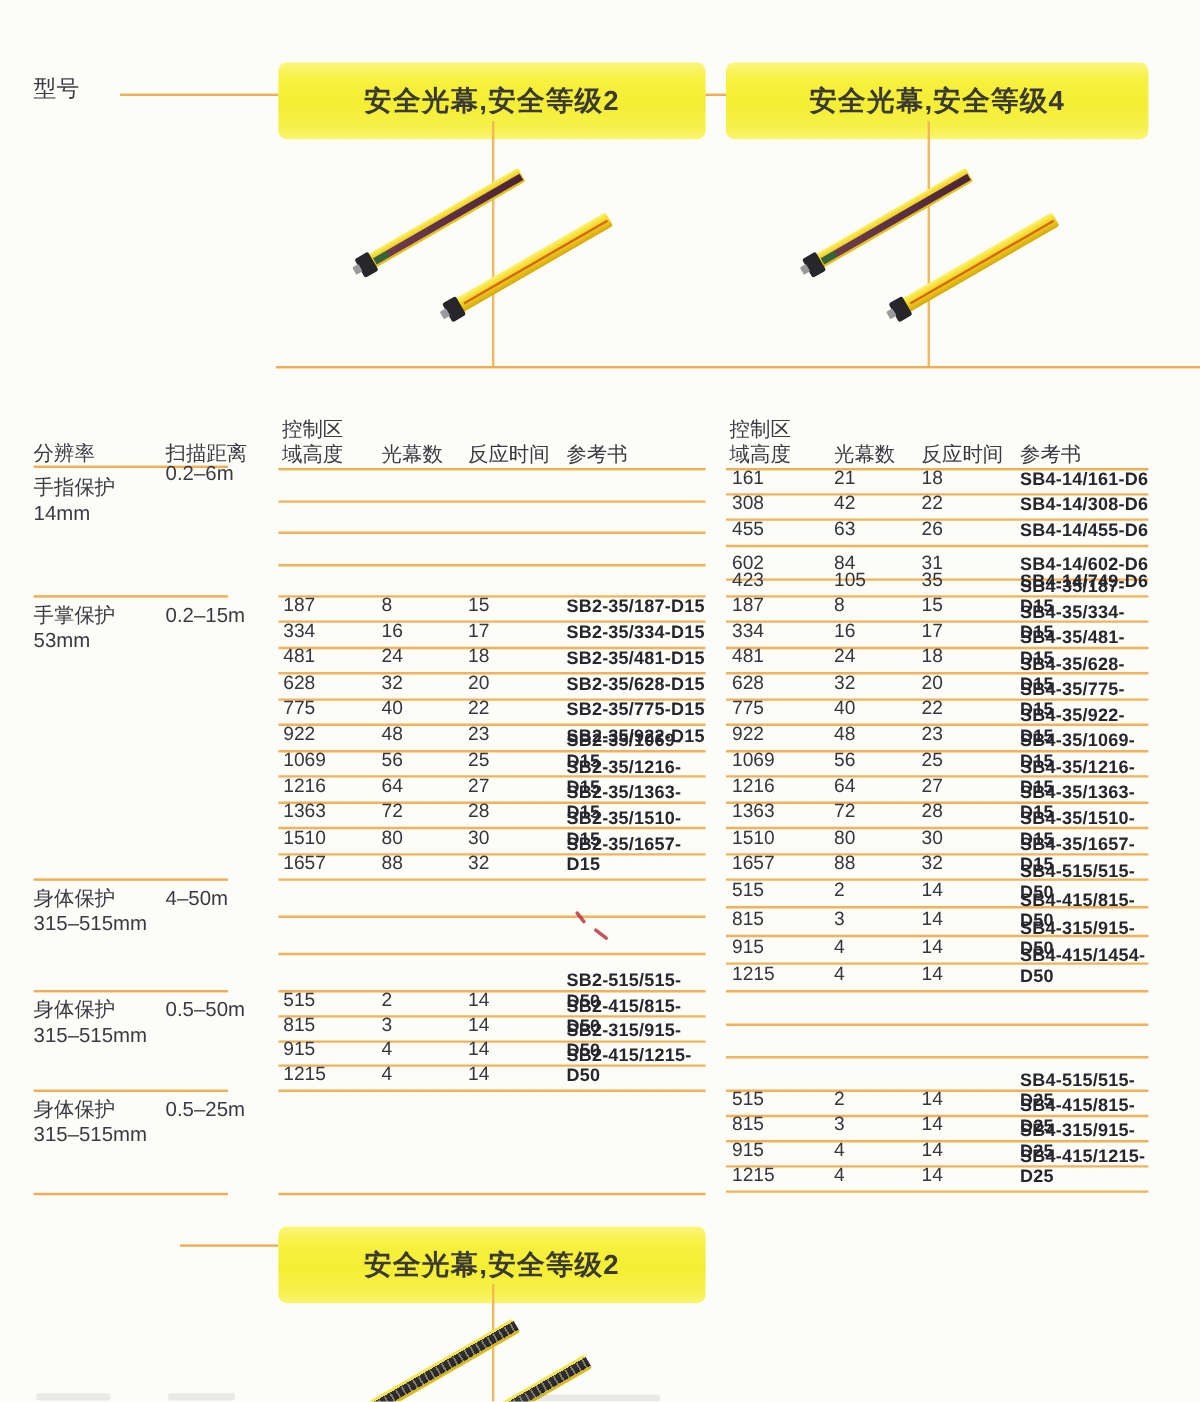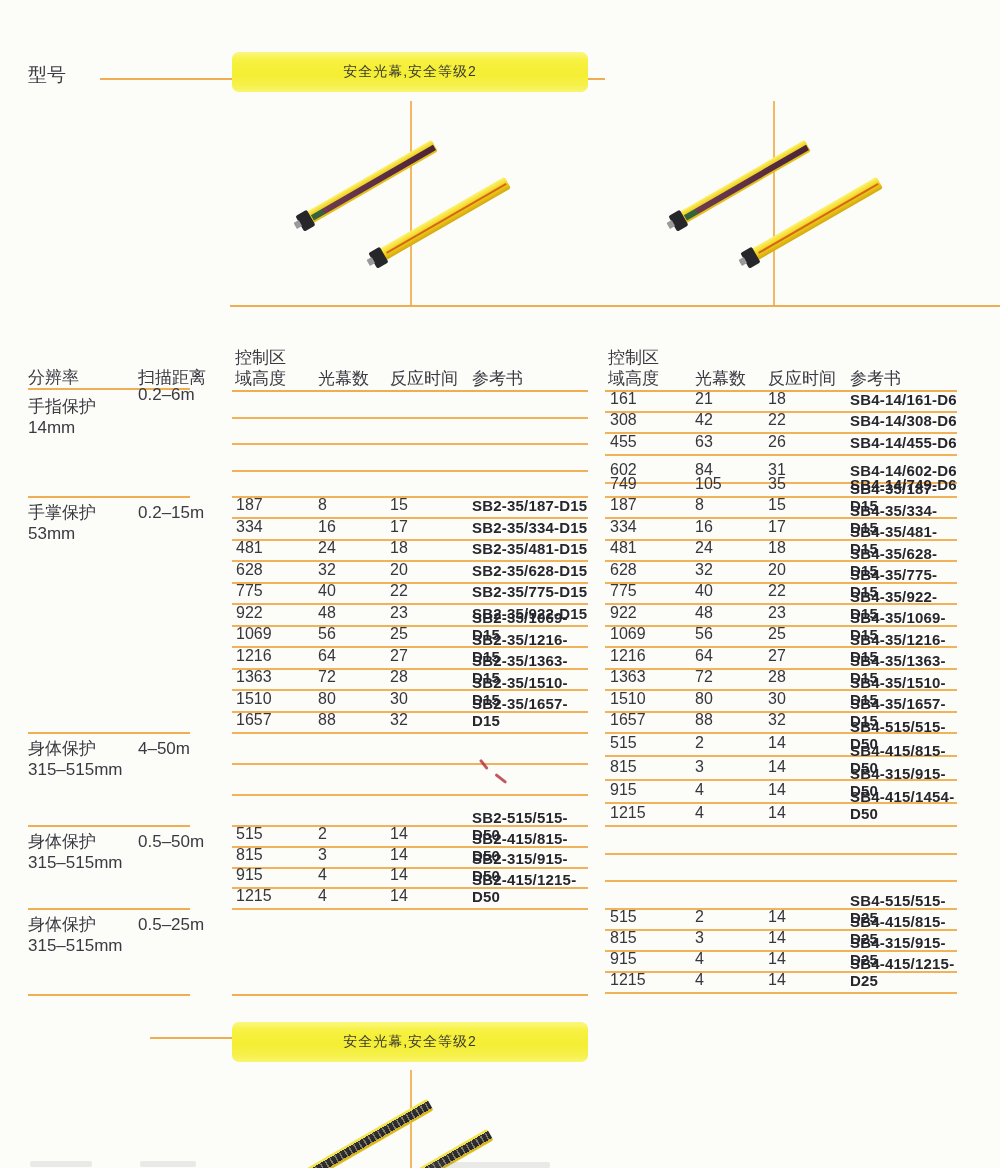--- a/index.html
+++ b/index.html
@@ -4,24 +4,24 @@
 <style>
   html,body { margin:0; padding:0; }
   .page {
     position:relative; width:1000px; height:1168px; overflow:hidden;
     background:#fcfcf8; font-family:"Liberation Sans", sans-serif;
     color:#36363e;
   }
   .hline { position:absolute; height:2px; background:rgba(240,164,62,.9); }
   .vline { position:absolute; width:2px; background:rgba(243,176,83,.9); }
   .banner {
-    position:absolute; height:40px; border-radius:7px;
+    position:absolute; height:64px; border-radius:7px;
     background:linear-gradient(180deg,#fbf77e 0%,#f7f140 22%,#f4ee33 55%,#f6f14c 85%,#faf571 100%);
     display:flex; align-items:center; justify-content:center;
-    font-size:14px; color:#3a3a33; letter-spacing:1px;
+    font-size:23px; color:#3a3a33; letter-spacing:1px;font-weight:bold;
   }
   .lbl  { position:absolute; font-size:17px; color:#3a3a42; line-height:21px; white-space:nowrap; }
   .hdr  { position:absolute; font-size:17px; color:#3a3a42; white-space:nowrap; }
   .sec-line1, .sec-line2 { display:block; }
   .num { position:absolute; font-size:16px; color:#36363e; }
   .ref { position:absolute; font-size:15px; font-weight:bold; color:#26262e; letter-spacing:.2px; }
   .trow { position:absolute; box-sizing:border-box; border-bottom:2px solid rgba(240,164,62,.85); }
   .trow .num, .trow .ref { bottom:3px; }
   
   .bar { position:absolute; height:13px; transform-origin:0% 50%; border-radius:2px; }
@@ -55,20 +55,21 @@
 </head>
 <body>
 
 <div class="page">
 
   <div class="lbl" style="left:28px; top:64px; font-size:19px;">型号</div>
   <div class="hline" style="left:100px; top:78px; width:132px;"></div>
 
   <div class="banner" style="left:232px; top:52px; width:356px;">安全光幕,安全等级2</div>
   <div class="hline" style="left:588px; top:78px; width:17px;"></div>
+  <div class="banner" style="left:605px; top:52px; width:352px;">安全光幕,安全等级4</div>
 
   <div class="vline" style="left:410px; top:101px; height:205px;"></div>
   <div class="vline" style="left:773px; top:101px; height:205px;"></div>
   <div class="hline" style="left:230px; top:305px; width:770px;"></div>
 
   <div class="bar bar-receiver" style="left:303px; top:215px; width:152px; transform:rotate(-30deg);">
       <i class="cap"></i>
     </div>
   <div class="bar bar-plain" style="left:376px; top:252px; width:152px; transform:rotate(-30deg);">
       <i class="cap"></i>
@@ -127,21 +128,21 @@
         <span class="num" style="left: 163px;">26</span>
         <span class="ref" style="left: 245px;">SB4-14/455-D6</span>
       </div>
       <div class="trow" style="left: 605px; top: 455.6px; width: 352px; height: 28px; position: absolute;">
         <span class="num" style="left: 5px;">602</span>
         <span class="num" style="left: 90px;">84</span>
         <span class="num" style="left: 163px; text-align: right;">31</span>
         <span class="ref" style="left: 245px;">SB4-14/602-D6</span>
       </div>
       <div class="trow" style="left: 605px; top: 476.8px; width: 352px; height: 21.2px; position: absolute;">
-        <span class="num" style="left: 5px;">749</span>
+        <span class="num" style="left: 5px;">423</span>
         <span class="num" style="left: 90px;">105</span>
         <span class="num" style="left: 163px;">35</span>
         <span class="ref" style="left: 245px;">SB4-14/749-D6</span>
       </div>
       <div class="hline" style="left: 28px; top: 496px; width: 162px;"></div>
       <div class="lbl" style="left: 28px; top: 502px;">
         <span class="sec-line1">手掌保护</span>
         <span class="sec-line2">53mm</span>
       </div>
       <div class="lbl" style="left: 138px; top: 502px;">0.2–15m</div>

